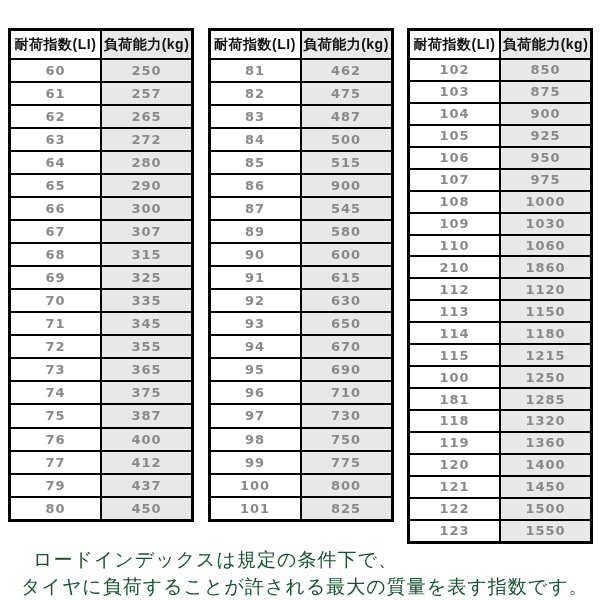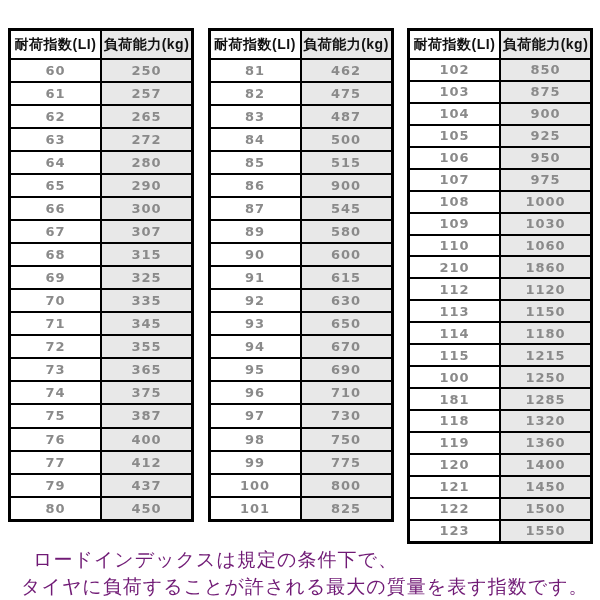--- a/index.html
+++ b/index.html
@@ -55,21 +55,21 @@
     font-weight: bold;
     color: #8a8a8a;
     letter-spacing: 1px;
   }
   .caption {
     position: absolute;
     left: 21px;
     top: 546px;
     font-size: 19px;
     line-height: 27px;
-    color: #701a75;
+    color: #14532d;
     letter-spacing: 1px;
     white-space: nowrap;
   }
   .caption .line1 { margin-left: 12px; }
 </style>
 </head>
 <body>
 
 <div class="tables-row">
 

